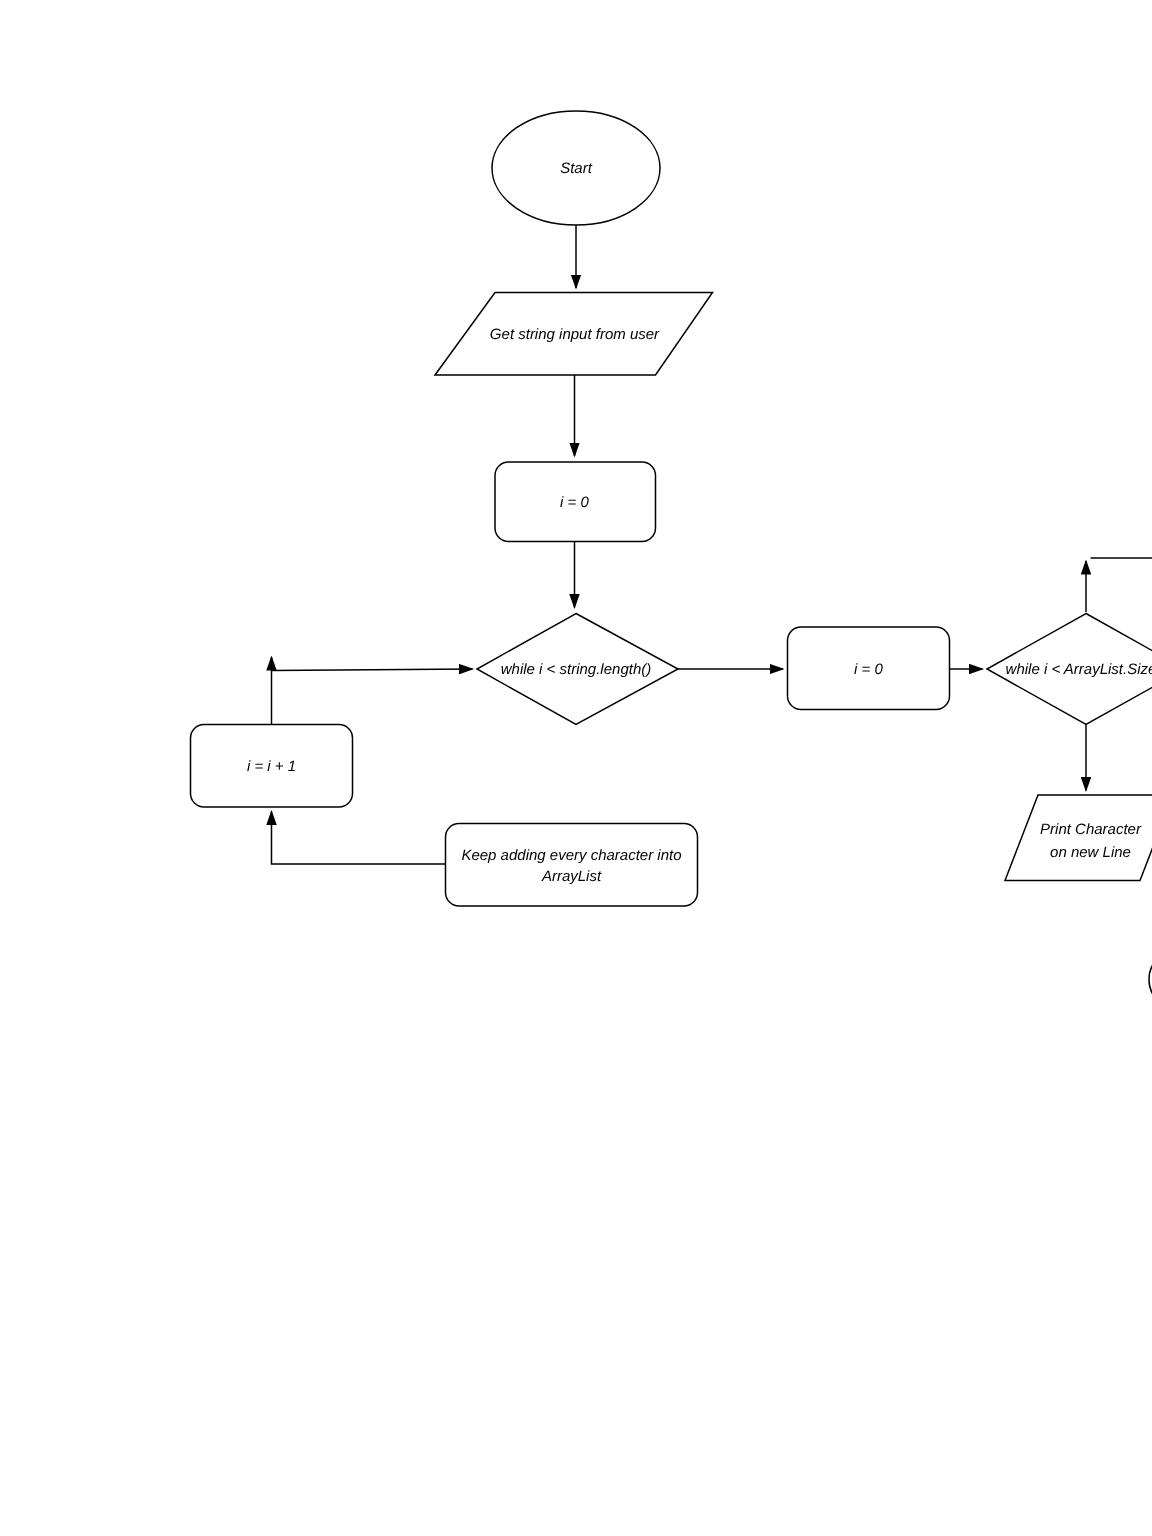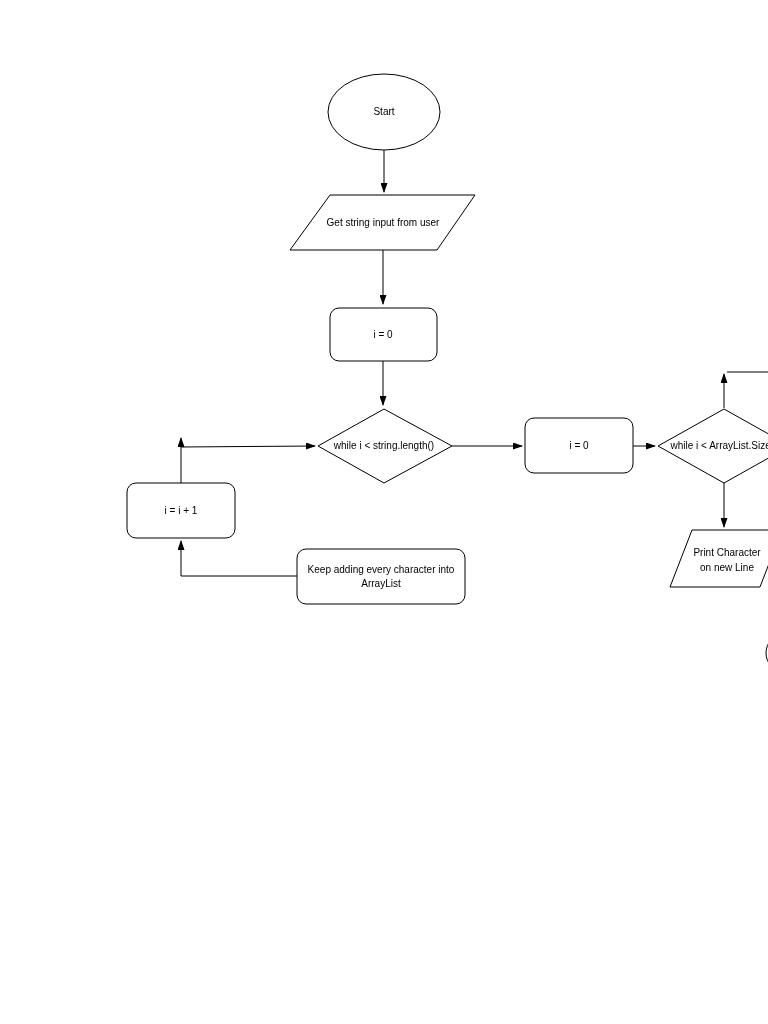--- a/index.html
+++ b/index.html
@@ -9,20 +9,21 @@
     height: 1024px;
     background: #ffffff;
     overflow: hidden;
     font-family: "Liberation Sans", sans-serif;
   }
   #canvas-wrap {
     position: relative;
     width: 768px;
     height: 1024px;
     background: #ffffff;
+    font-style: italic;
   }
   svg { display: block; }
   .shape {
     fill: #ffffff;
     stroke: #000000;
     stroke-width: 1;
   }
   .edge {
     fill: none;
     stroke: #000000;

